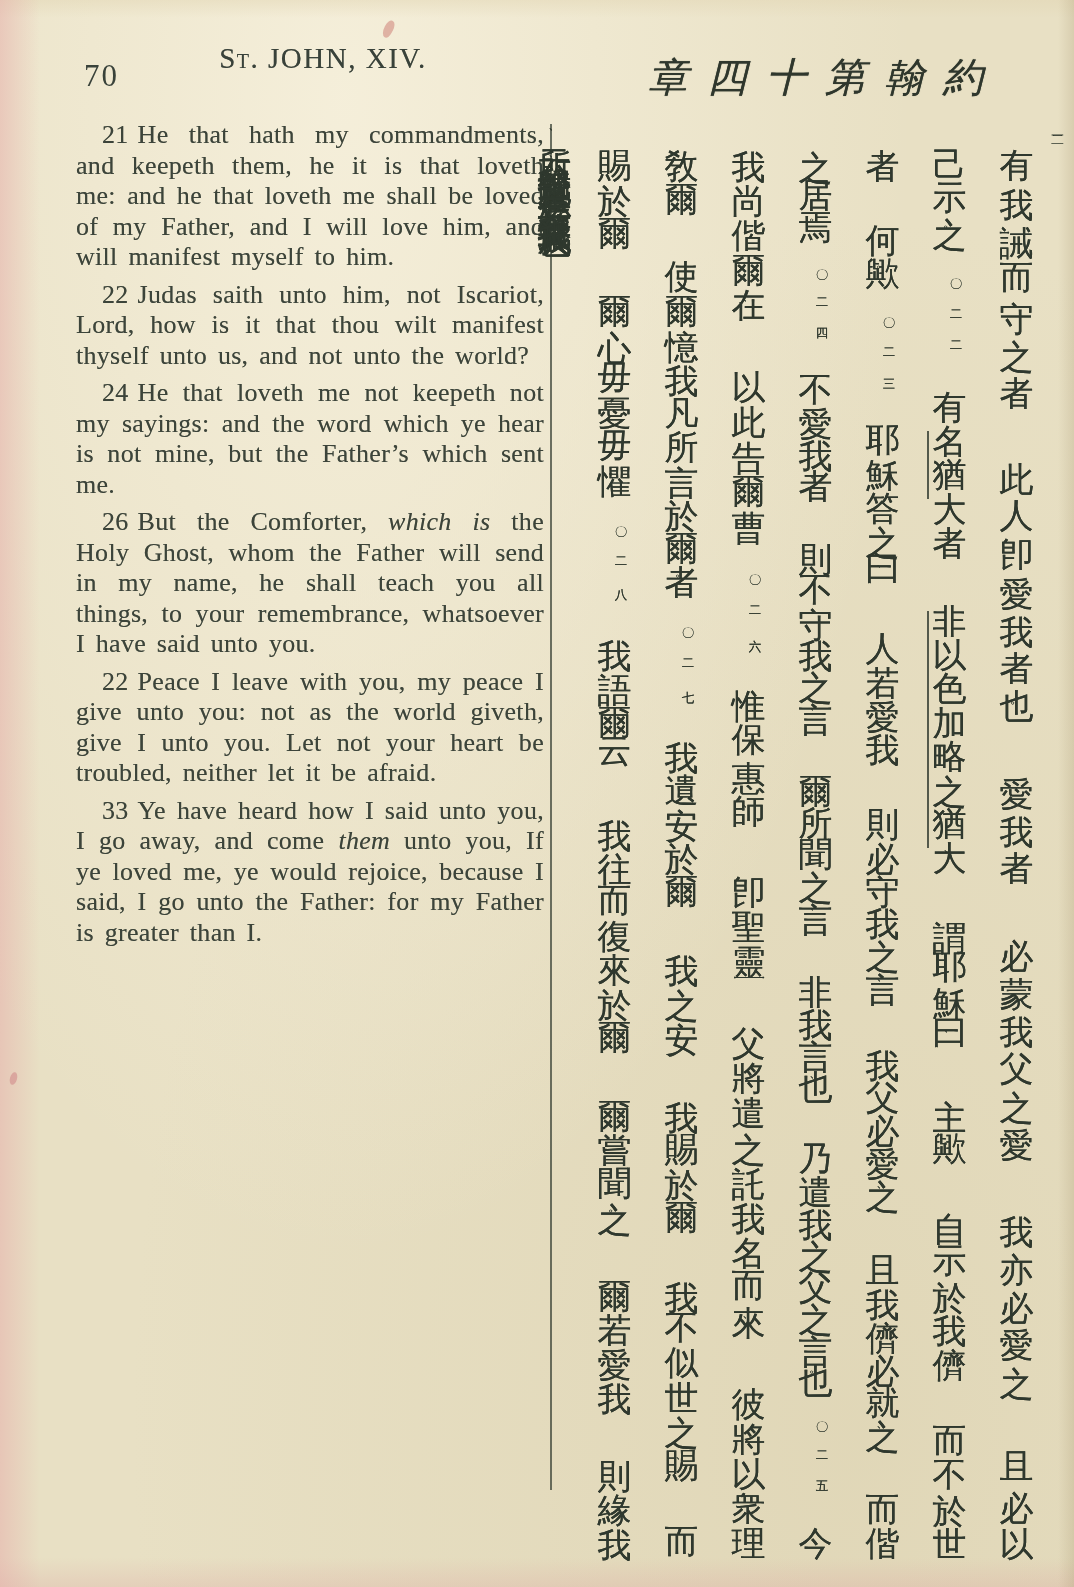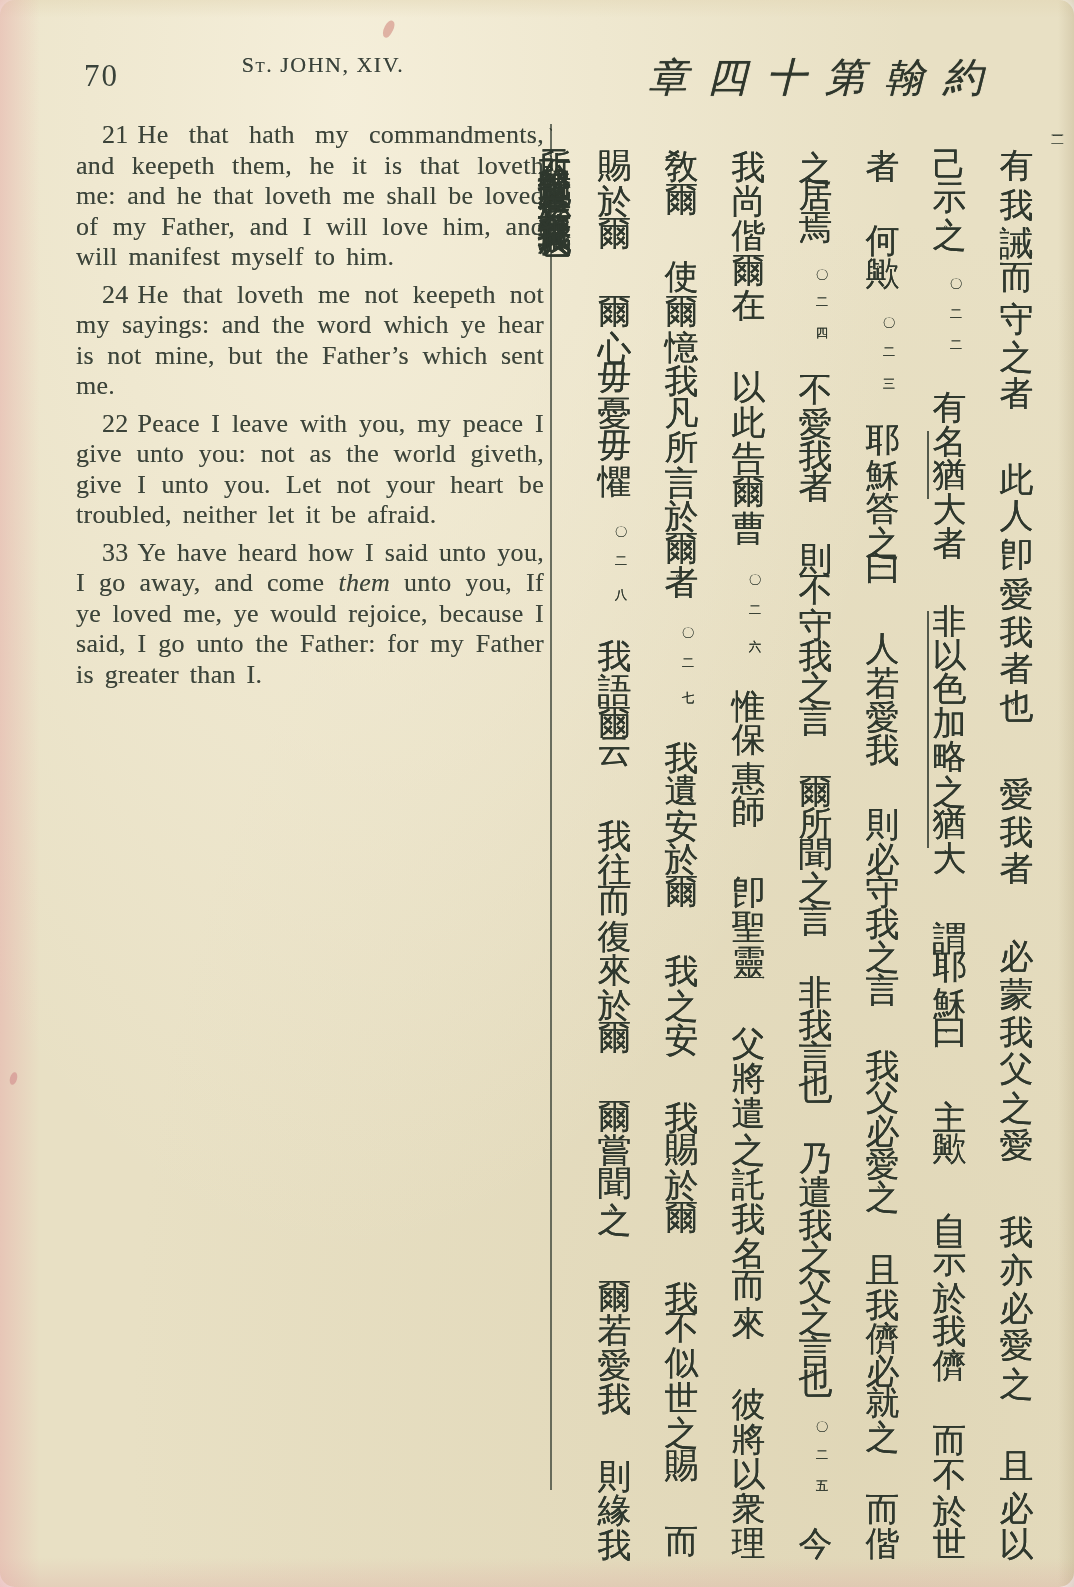--- a/index.html
+++ b/index.html
@@ -2,39 +2,39 @@
 <html lang="en"><head>
 <meta charset="utf-8">
 <style>
   html,body{margin:0;padding:0;}
   body{width:1074px;height:1587px;position:relative;overflow:hidden;
        font-family:"Liberation Serif","DejaVu Serif",serif;}
   .page{position:absolute;inset:0;
     background:
       radial-gradient(ellipse at 32% 6%, rgba(246,240,220,.9), rgba(246,240,220,0) 55%),
       radial-gradient(ellipse at 80% 90%, rgba(210,198,160,.35), rgba(210,198,160,0) 60%),
-      #e8e0c4; border-radius: 15px;}
+      #e8e0c4;}
   
   .page::before{content:"";position:absolute;inset:0;pointer-events:none;
     background:
       linear-gradient(90deg, rgba(230,176,172,.55), rgba(230,176,172,0) 40px),
       linear-gradient(270deg, rgba(150,130,90,.20), rgba(150,130,90,0) 16px),
       linear-gradient(0deg, rgba(219,168,162,.30), rgba(219,168,162,0) 30px),
       linear-gradient(180deg, rgba(226,214,180,.5), rgba(226,214,180,0) 18px);}
   .scan-mark{position:absolute;left:384px;top:20px;width:9px;height:18px;
     background:rgba(205,130,120,.55);border-radius:50% 50% 40% 60%;
     transform:rotate(28deg);}
   .scan-dot{position:absolute;left:10px;top:1072px;width:7px;height:13px;
     background:rgba(205,125,130,.5);border-radius:50%;transform:rotate(15deg);}
 
   
   .page-number{position:absolute;left:84px;top:58px;font-size:31px;color:#39423a;
     letter-spacing:2px;}
-  .title-english{position:absolute;left:148px;top:52px;width:350px;text-align:center;
-    font-size:22px;color:#39423a;font-variant:small-caps;letter-spacing:1.5px;
+  .title-english{position:absolute;left:148px;top:42px;width:350px;text-align:center;
+    font-size:29px;color:#39423a;font-variant:small-caps;letter-spacing:1.5px;
     text-shadow:0 0 .5px rgba(57,66,58,.55);}
   .title-chinese{position:absolute;left:648px;top:50px;width:400px;font-size:40px;
     color:#2f372d;letter-spacing:19px;white-space:nowrap;
     text-shadow:0 0 .7px currentColor;font-style:italic;}
 
   
   .english-column{position:absolute;left:76px;top:120px;width:468px;
     font-size:26px;line-height:30.5px;color:#3c443a;text-align:justify;
     text-shadow:0 0 .4px rgba(60,68,56,.55);word-spacing:4px;letter-spacing:.3px;}
   .english-column p{margin:0 0 7px 0;text-indent:26px;}
@@ -63,21 +63,23 @@
 <div class="page">
   <div class="scan-mark"></div>
   <div class="scan-dot"></div>
 
   <div class="page-number">70</div>
   <div class="title-english">St. JOHN, XIV.</div>
   <div class="title-chinese" lang="zh-Hant">章四十第翰約</div>
 
   <section class="english-column">
       <p class="verse"><span class="vnum">21</span>He that hath my commandments, and keepeth them, he it is that loveth me: and he that loveth me shall be loved of my Father, and I will love him, and will manifest myself to him.</p>
+      <p class="verse"><span class="vnum">22</span>Judas saith unto him, not Iscariot, Lord, how is it that thou wilt manifest thyself unto us, and not unto the world?</p>
       <p class="verse"><span class="vnum">24</span>He that loveth me not keepeth not my sayings: and the word which ye hear is not mine, but the Father’s which sent me.</p>
+      <p class="verse"><span class="vnum">26</span>But the Comforter, <i>which is</i> the Holy Ghost, whom the Father will send in my name, he shall teach you all things, to your remembrance, whatsoever I have said unto you.</p>
       <p class="verse"><span class="vnum">22</span>Peace I leave with you, my peace I give unto you: not as the world giveth, give I unto you. Let not your heart be troubled, neither let it be afraid.</p>
       <p class="verse"><span class="vnum">33</span>Ye have heard how I said unto you, I go away, and come <i>them</i> unto you, If ye loved me, ye would rejoice, because I said, I go unto the Father: for my Father is greater than I.</p>
     </section>
 
   <div class="divider"></div>
 
   <section class="chinese-block" lang="zh-Hant">
       <div class="zcol fill">有我誡而守之者<span class="pu">、</span>此人卽愛我者也<span class="pu">。</span>愛我者<span class="pu">、</span>必蒙我父之愛<span class="pu">、</span>我亦必愛之<span class="pu">、</span>且必以</div>
       <div class="zcol fill">己示之<span class="pu">。</span><span class="vm">〇二二</span>有名<span class="pn">猶大</span>者<span class="pu">、</span>非<span class="pn">以色加略之猶大</span><span class="pu">、</span>謂耶穌曰<span class="pu">、</span>主歟<span class="pu">、</span>自示於我儕<span class="pu">、</span>而不於世</div>
       <div class="zcol fill">者<span class="pu">、</span>何歟<span class="pu">。</span><span class="vm">〇二三</span>耶穌答之曰<span class="pu">、</span>人若愛我<span class="pu">、</span>則必守我之言<span class="pu">、</span>我父必愛之<span class="pu">、</span>且我儕必就之<span class="pu">、</span>而偕</div>

